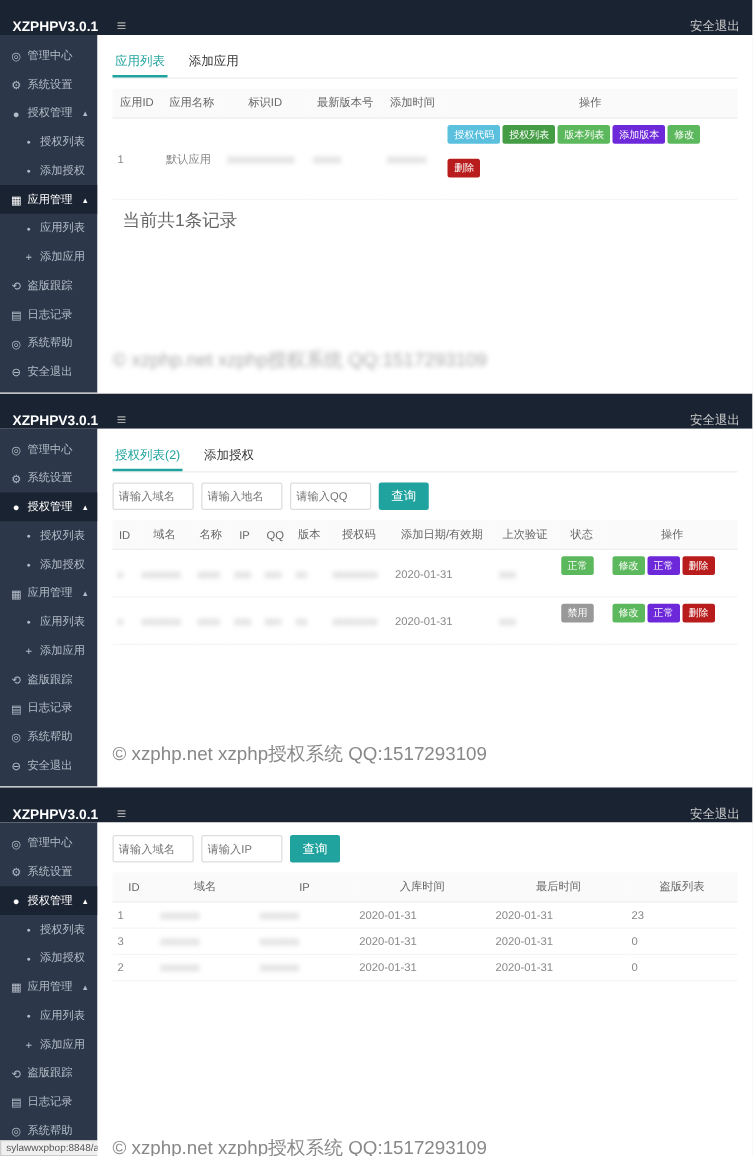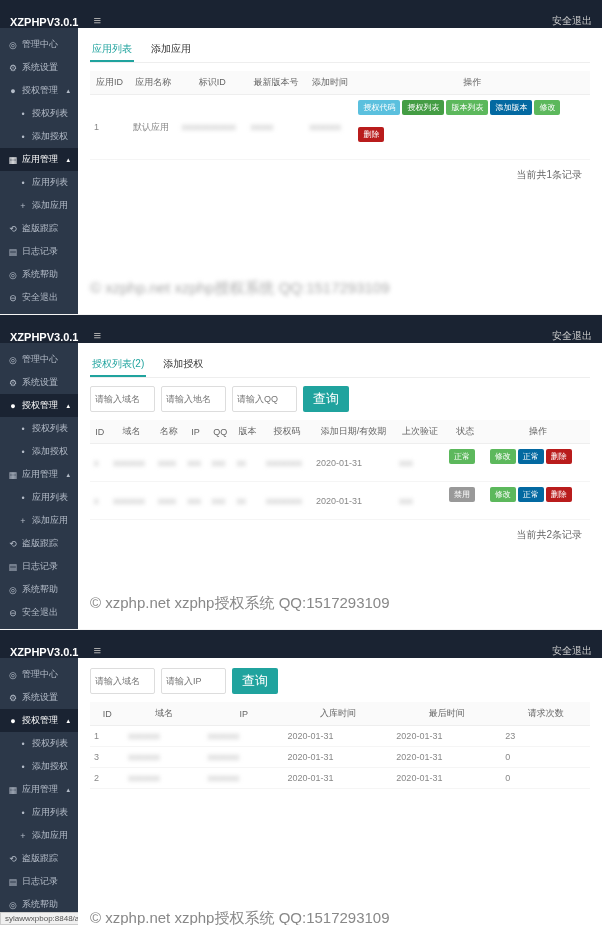--- a/index.html
+++ b/index.html
@@ -15,33 +15,33 @@
 .side-item.active{background:#1a2332;color:#fff}
 .side-item .ico{width:10px;display:inline-block;text-align:center;font-size:9px}
 .side-item .arrow{margin-left:auto;font-size:7px}
 .side-sub{padding-left:18px}
 .content{flex:1;background:#fff;padding:10px 12px;position:relative;display:flex;flex-direction:column}
 .tabs{display:flex;gap:15px;border-bottom:1px solid #eee;margin-bottom:8px}
 .tab{padding:4px 2px;font-size:10px;color:#333;cursor:pointer}
 .tab.active{color:#20a39e;border-bottom:2px solid #20a39e}
 .filter-row{display:flex;gap:6px;margin-bottom:8px}
 .filter-row input{border:1px solid #ddd;padding:4px 4px;font-size:9px;width:65px;border-radius:2px}
-.btn-search{background:#20a39e;color:#fff;border:none;padding:4px 10px;font-size:13px;border-radius:2px;cursor:pointer}
+.btn-search{background:#20a39e;color:#fff;border:none;padding:4px 10px;font-size:10px;border-radius:2px;cursor:pointer}
 table{width:100%;border-collapse:collapse;font-size:9px}
 th{text-align:center;padding:5px 4px;color:#666;font-weight:normal;background:#fafafa;border-bottom:1px solid #eee}
 td{padding:5px 4px;color:#888;border-bottom:1px solid #f5f5f5}
 .blur{filter:blur(2px);color:#aaa}
 .badge{display:inline-block;padding:2px 5px;border-radius:2px;color:#fff;font-size:8px;margin-right:2px;margin-bottom:12px}
 .b-blue{background:#5bc0de}
 .b-green{background:#5cb85c}
 .b-green2{background:#449d44}
-.b-orange{background:#0369a1}
+.b-orange{background:#6d28d9}
 .b-red{background:#b91c1c}
 .b-gray{background:#999}
-.summary{text-align:right;padding:8px;font-size:10px;color:#666}
+.summary{text-align:left;padding:8px;font-size:14px;color:#666}
 .footer{margin-top:auto;font-size:15px;color:#888;padding:6px 0}
 .statusbar{position:absolute;bottom:0;left:0;background:#f0f0f0;border:1px solid #ccc;font-size:8px;padding:1px 4px;color:#555}
 </style>
 </head>
 <body>
 
 <div class="panel">
   <div class="header">
     <span class="brand">XZPHPV3.0.1</span>
     <span class="menu-toggle">≡</span>
@@ -244,21 +244,20 @@
               <td><span class="blur">xxx</span></td>
               <td><span class="blur">xx</span></td>
               <td><span class="blur">xxxxxxxx</span></td>
               <td>2020-01-31</td>
               <td><span class="blur">xxx</span></td>
               <td><span class="badge b-gray">禁用</span></td>
               <td><span class="badge b-green">修改</span><span class="badge b-orange">正常</span><span class="badge b-red">删除</span></td>
             </tr>
           </tbody>
       </table>
-      <div class="summary">当前共2条记录</div>
       <div class="footer">© xzphp.net xzphp授权系统 QQ:1517293109</div>
     </div>
   </div>
 </div>
 
 <div class="panel">
   <div class="header">
     <span class="brand">XZPHPV3.0.1</span>
     <span class="menu-toggle">≡</span>
     <span class="header-right">安全退出</span>
@@ -323,21 +322,21 @@
         <button class="btn-search">查询</button>
       </div>
       <table>
         <thead>
             <tr>
           <th>ID</th>
           <th>域名</th>
           <th>IP</th>
           <th>入库时间</th>
           <th>最后时间</th>
-          <th>请求次数</th>
+          <th>盗版列表</th>
         </tr>
           </thead>
         <tbody id="pirate-rows">
             <tr>
               <td>1</td>
               <td><span class="blur">xxxxxxx</span></td>
               <td><span class="blur">xxxxxxx</span></td>
               <td>2020-01-31</td>
               <td>2020-01-31</td>
               <td>23</td>

